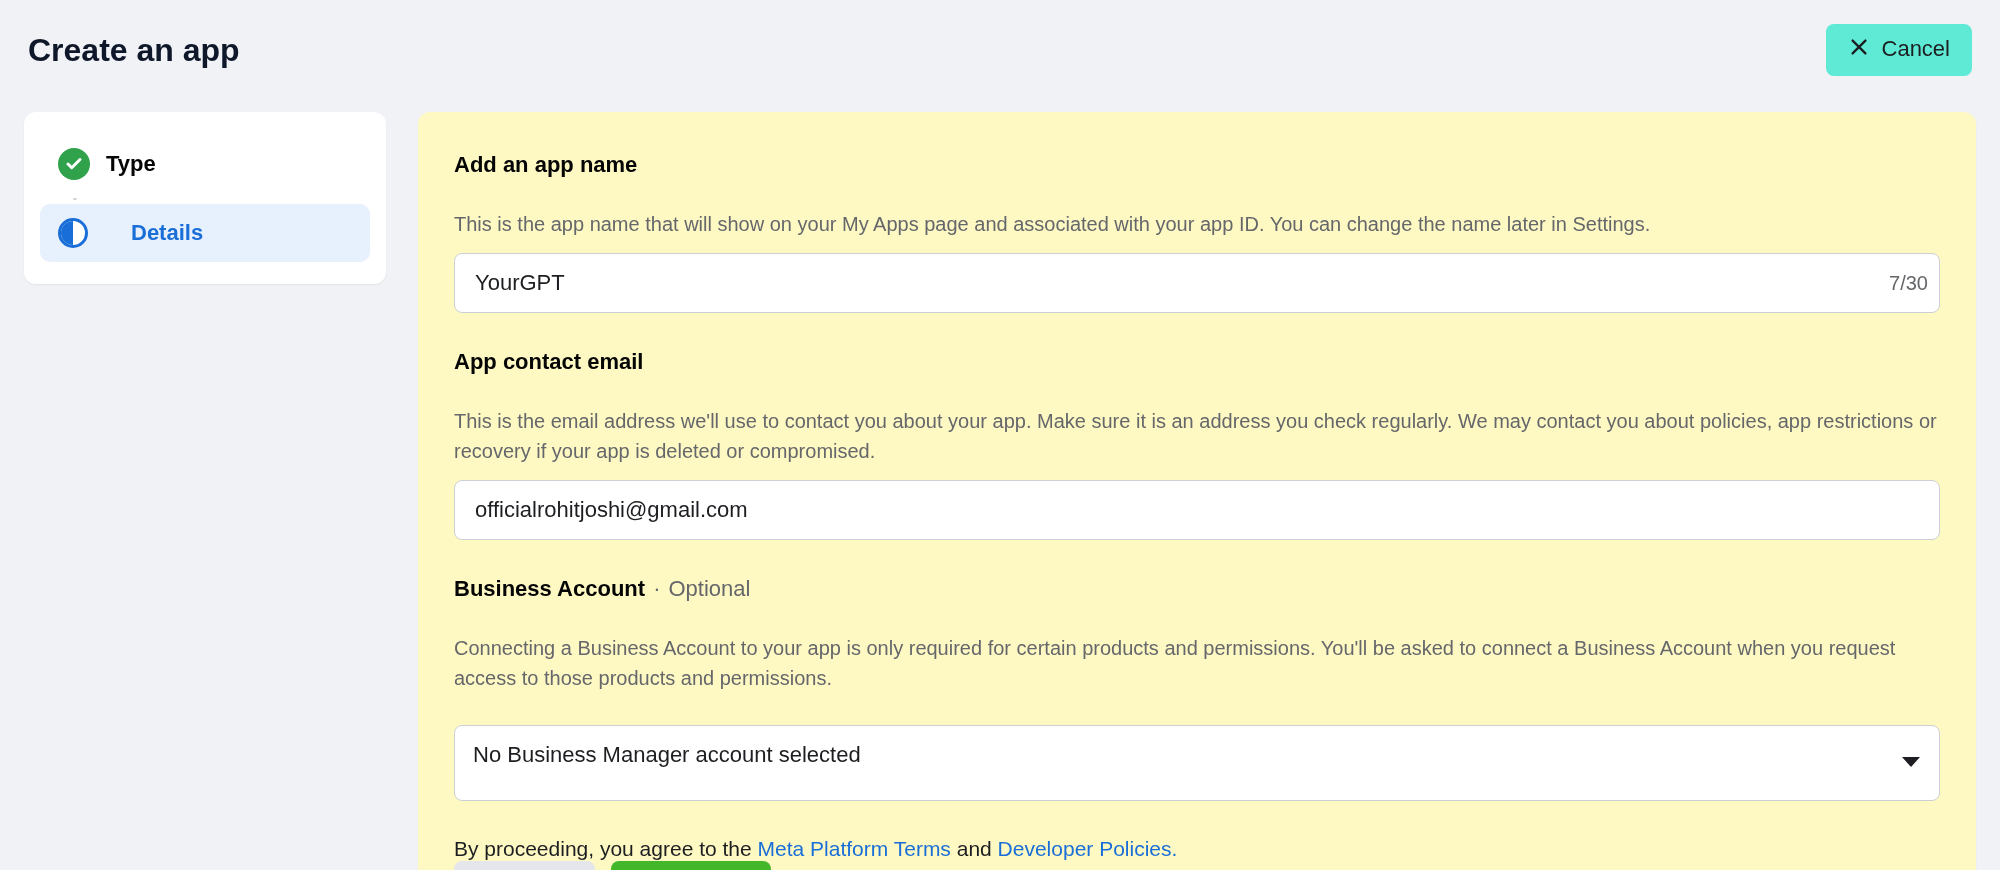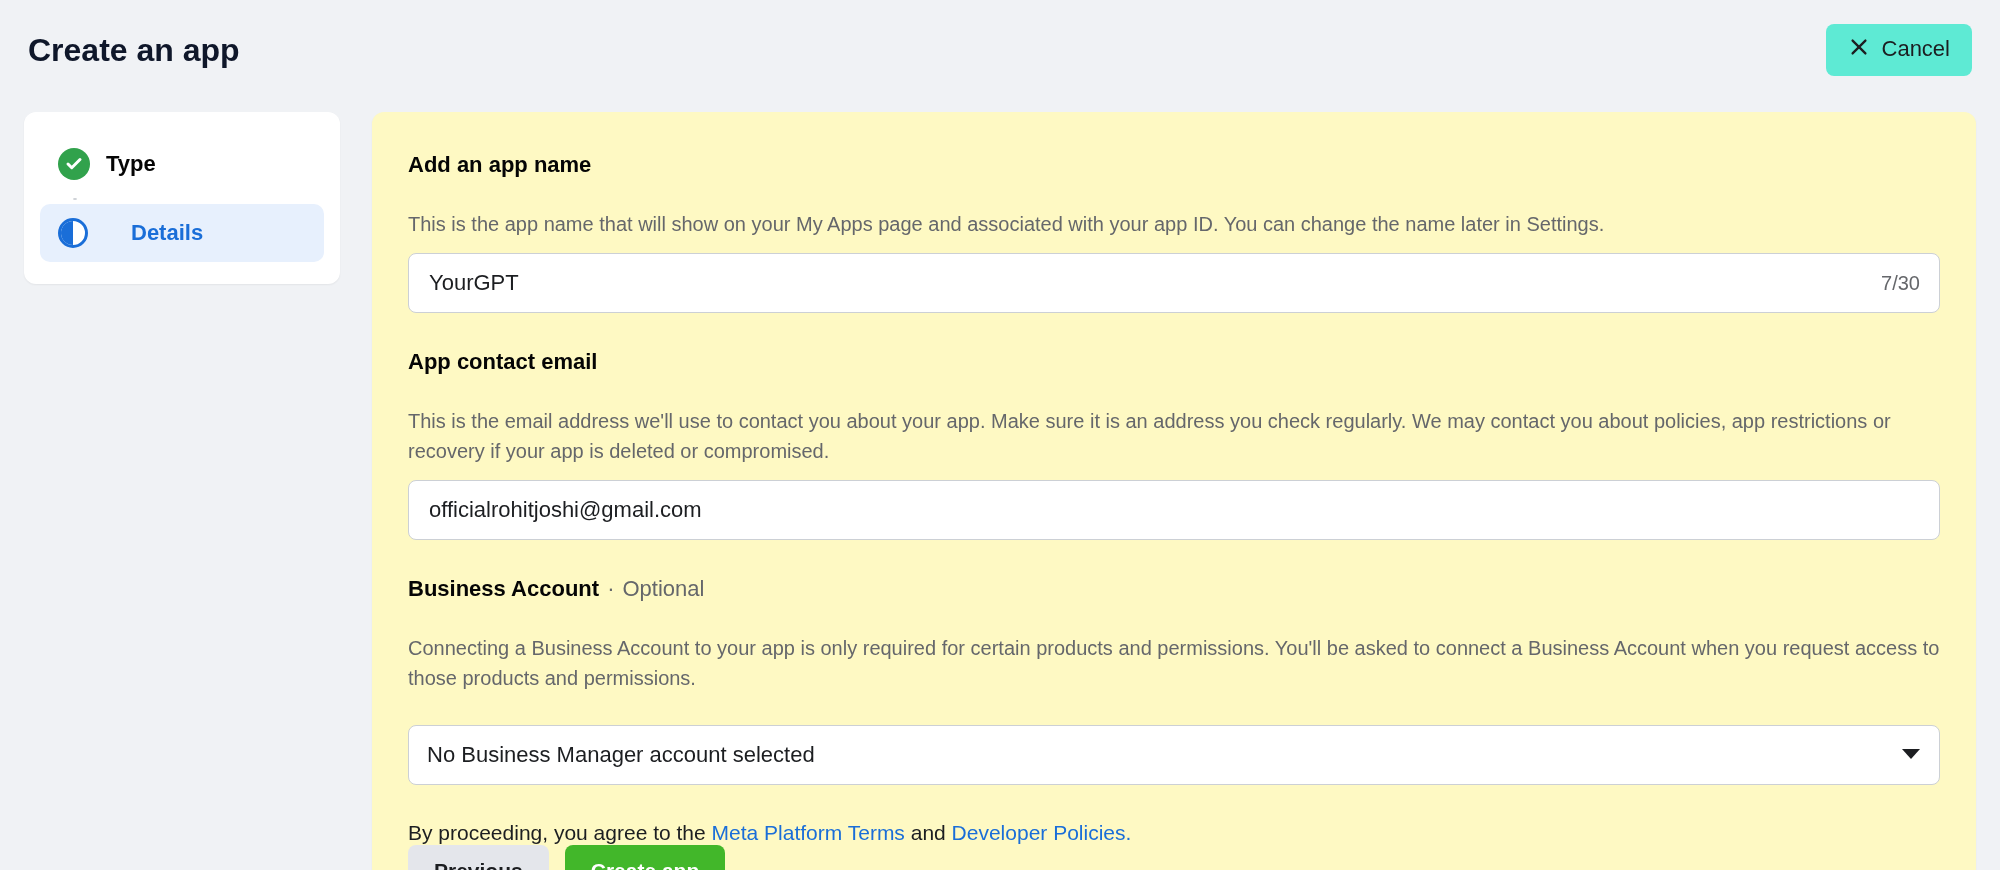--- a/index.html
+++ b/index.html
@@ -44,21 +44,21 @@
     .cancel-btn svg {
       width: 22px;
       height: 22px;
     }
     .layout {
       display: flex;
       gap: 32px;
       align-items: flex-start;
     }
     .sidebar {
-      width: 316px;
+      width: 362px;
       background: #fff;
       border-radius: 12px;
       padding: 22px 16px;
       box-shadow: 0 1px 2px rgba(0,0,0,0.06);
     }
     .step {
       display: flex;
       align-items: center;
       gap: 16px;
       padding: 14px 18px;
@@ -170,33 +170,33 @@
       border: 1px solid #ccd0d5;
       border-radius: 8px;
       padding: 16px 20px;
       font-size: 22px;
       color: #1c1e21;
       background: #fff;
       font-family: inherit;
     }
     .char-count {
       position: absolute;
-      right: 20px;
+      right: 12px;
       font-size: 20px;
       color: #65676b;
       pointer-events: none;
     }
     .select-wrap {
       position: relative;
     }
     .select-display {
       width: 100%;
       border: 1px solid #ccd0d5;
       border-radius: 8px;
-      padding: 16px 50px 16px 18px;
+      padding: 16px 50px 32px 18px;
       font-size: 22px;
       color: #1c1e21;
       background: #fff;
       cursor: pointer;
       display: flex;
       align-items: center;
       justify-content: space-between;
       margin-top: 32px;
     }
     .select-wrap .caret {

